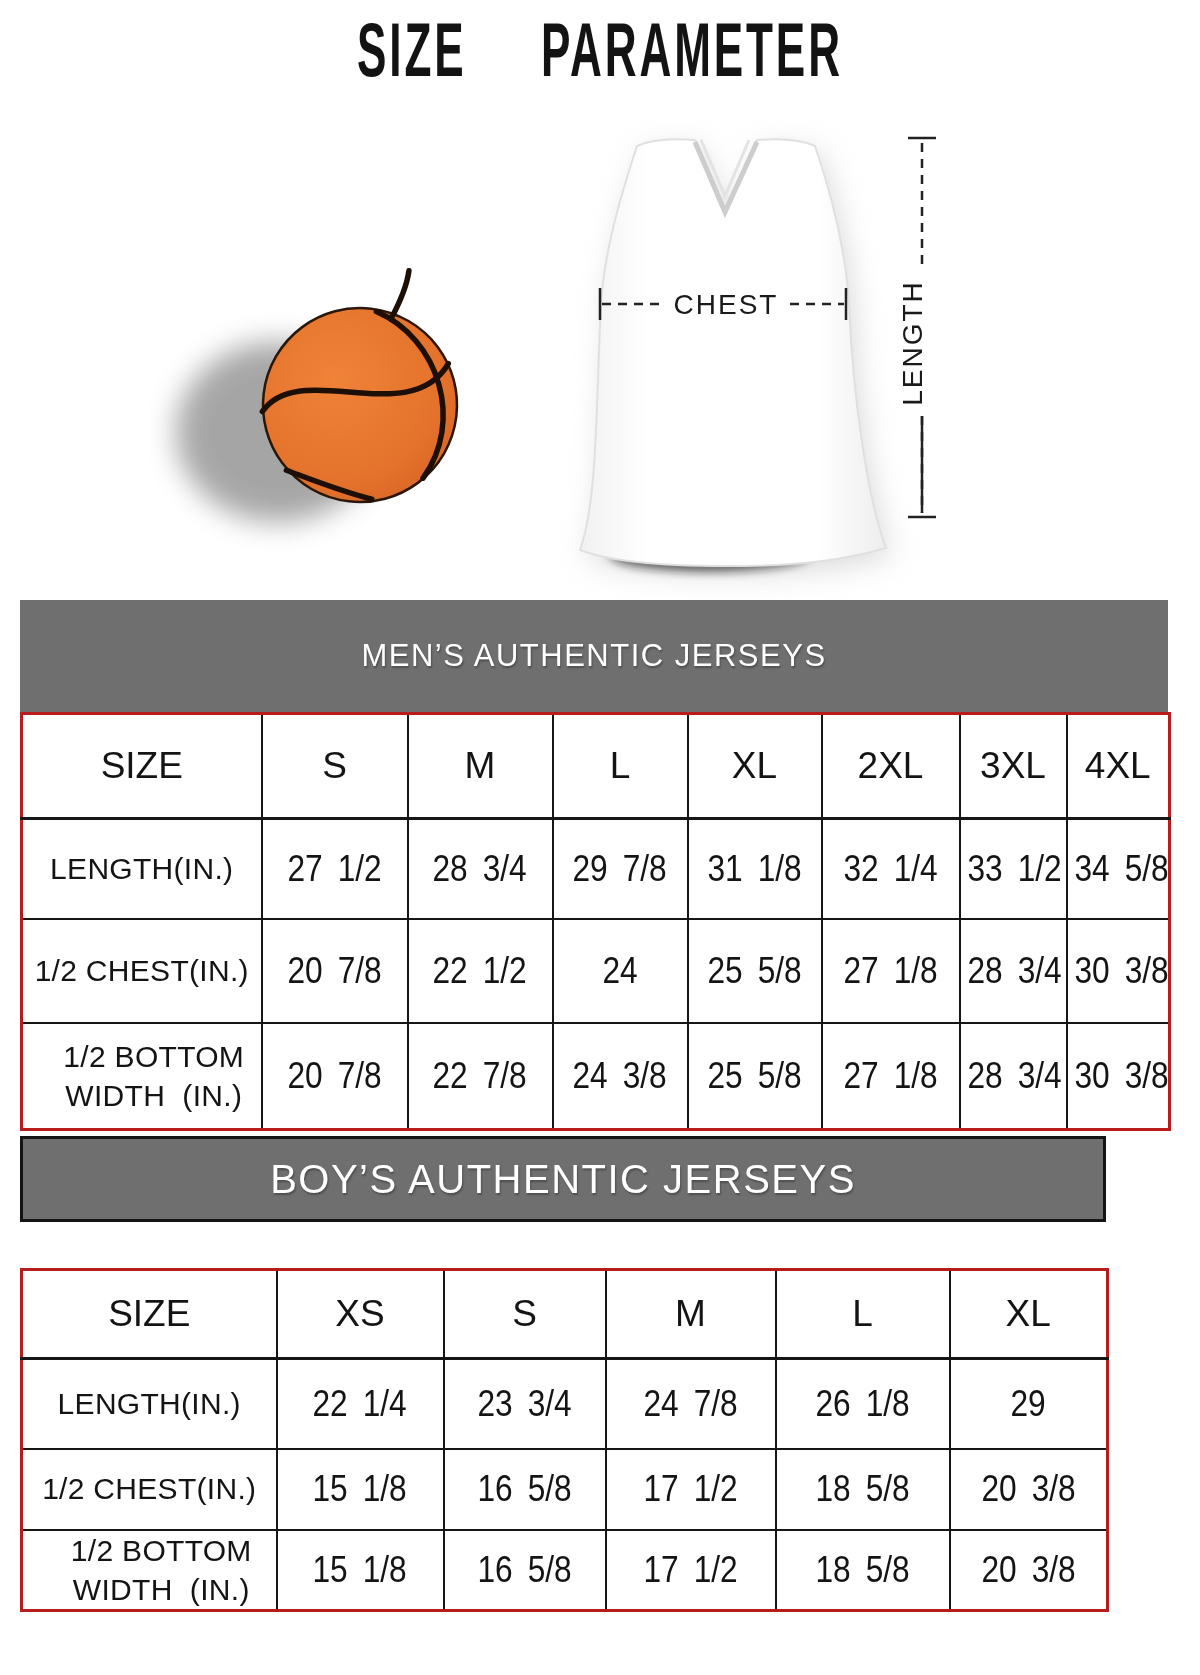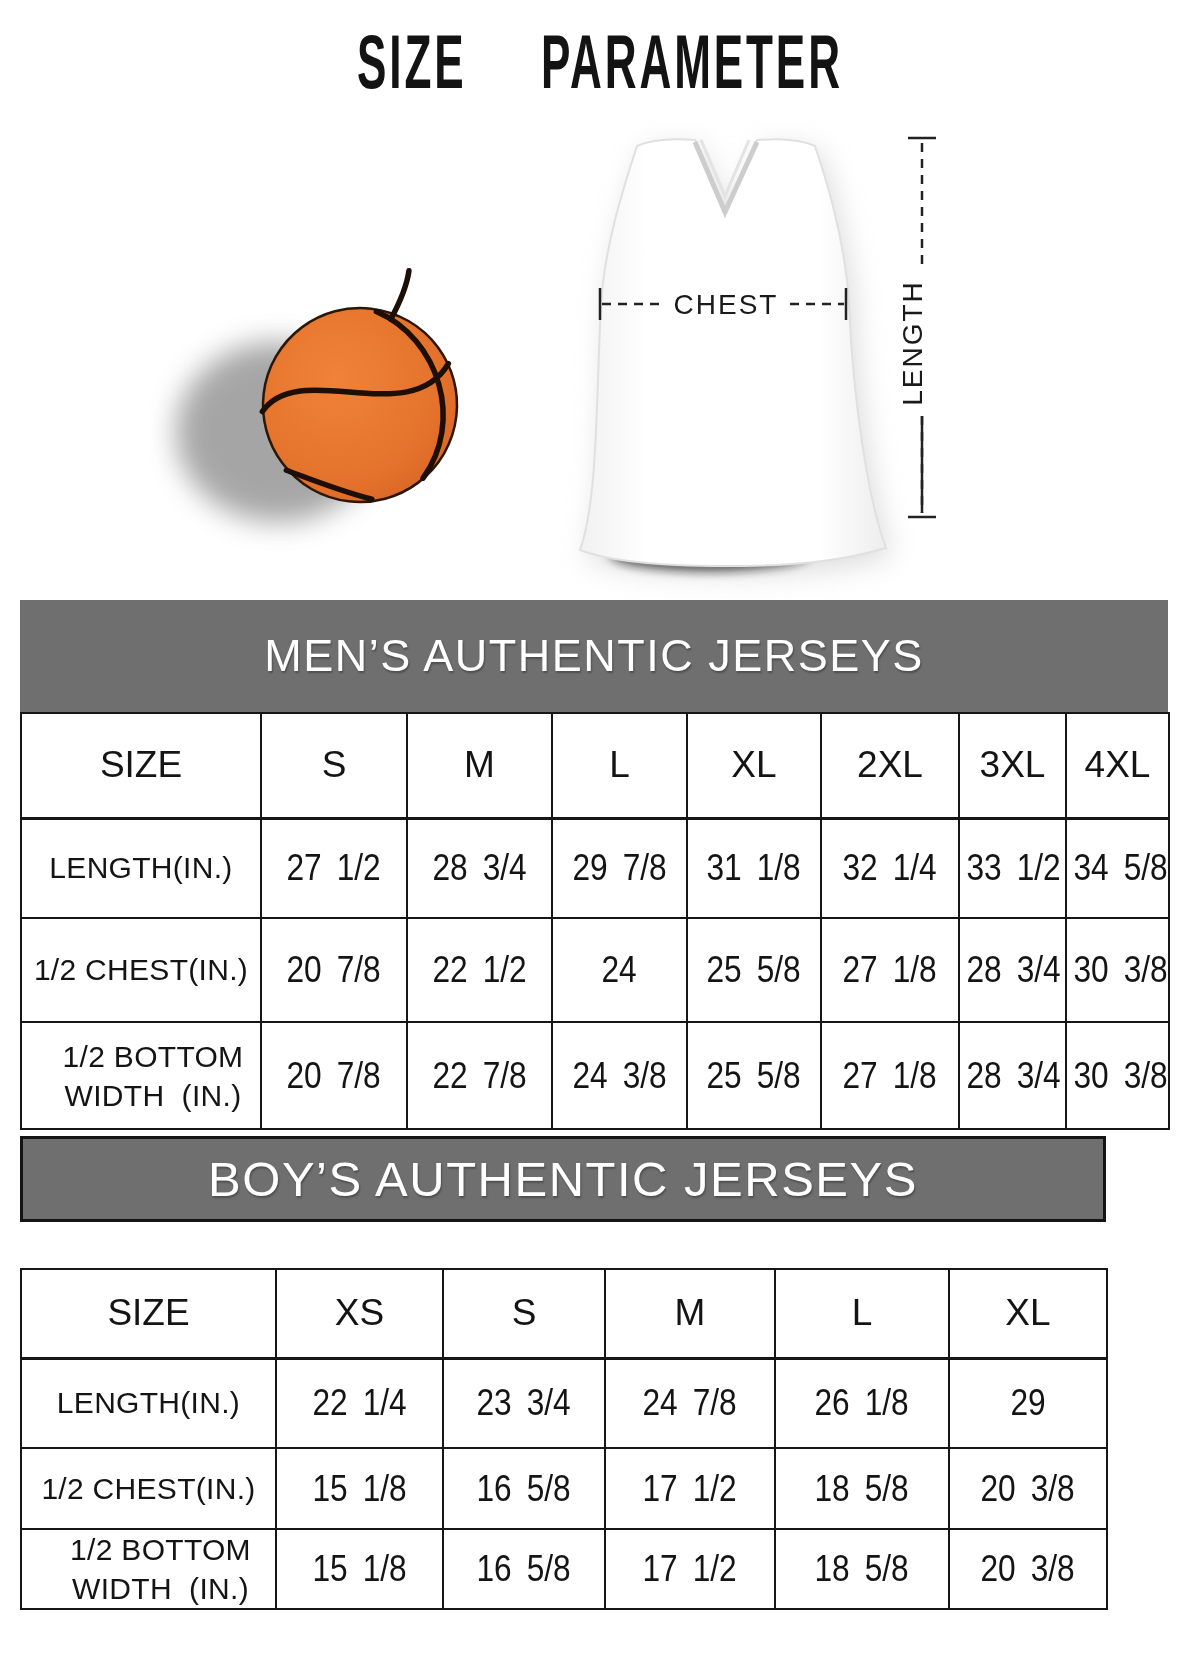--- a/index.html
+++ b/index.html
@@ -1,37 +1,37 @@
 <!DOCTYPE html>
 <html><head>
 <meta charset="utf-8">
 <style>
   html,body{margin:0;padding:0;background:#ffffff;}
   .page{position:relative;width:1200px;height:1675px;background:#fff;
         font-family:"Liberation Sans",sans-serif;color:#141414;overflow:hidden;}
 
   
-  .title{position:absolute;top:18px;left:0;width:100%;text-align:center;}
+  .title{position:absolute;top:6px;left:0;width:100%;text-align:center;}
   .title-inner{display:inline-block;font-size:76px;font-weight:bold;color:#131313;
                letter-spacing:5px;word-spacing:38px;white-space:pre;
                transform:scaleX(.58);transform-origin:center;}
 
   
   .illustration{position:absolute;left:150px;top:100px;}
 
   
   .band{position:absolute;background:#6f6f6f;display:flex;align-items:center;justify-content:center;
-        color:#fff;font-size:45px;letter-spacing:1.5px;
+        color:#fff;font-size:31px;letter-spacing:1.5px;
         text-shadow:1px 2px 2px rgba(0,0,0,.30);}
   .band-men{left:20px;top:600px;width:1148px;height:112px;}
-  .band-boy{left:20px;top:1136px;width:1086px;height:86px;border:3px solid #141414;box-sizing:border-box;font-size:49px;}
+  .band-boy{left:20px;top:1136px;width:1086px;height:86px;border:3px solid #141414;box-sizing:border-box;font-size:40px;}
 
   
   table.size-table{position:absolute;border-collapse:collapse;table-layout:fixed;background:#fff;
-                   border:1px solid #b91c1c;}
+                   border:3px solid #b91c1c;}
   .men-table{left:20px;top:712px;width:1148px;}
   .boy-table{left:20px;top:1268px;width:1086px;}
   .size-table td{border:2px solid #161616;text-align:center;vertical-align:middle;padding:0;overflow:hidden;}
   .head-row td{border-bottom:3px solid #161616;font-size:37px;}
   .lcell{font-size:30px;}
   .rl{letter-spacing:.3px;}
   .blk{display:block;line-height:1.3;margin-left:24px;}
   .vcell .val{display:inline-block;font-size:36px;transform:scaleX(.88);transform-origin:center;
               white-space:pre;word-spacing:7px;}
 </style>

